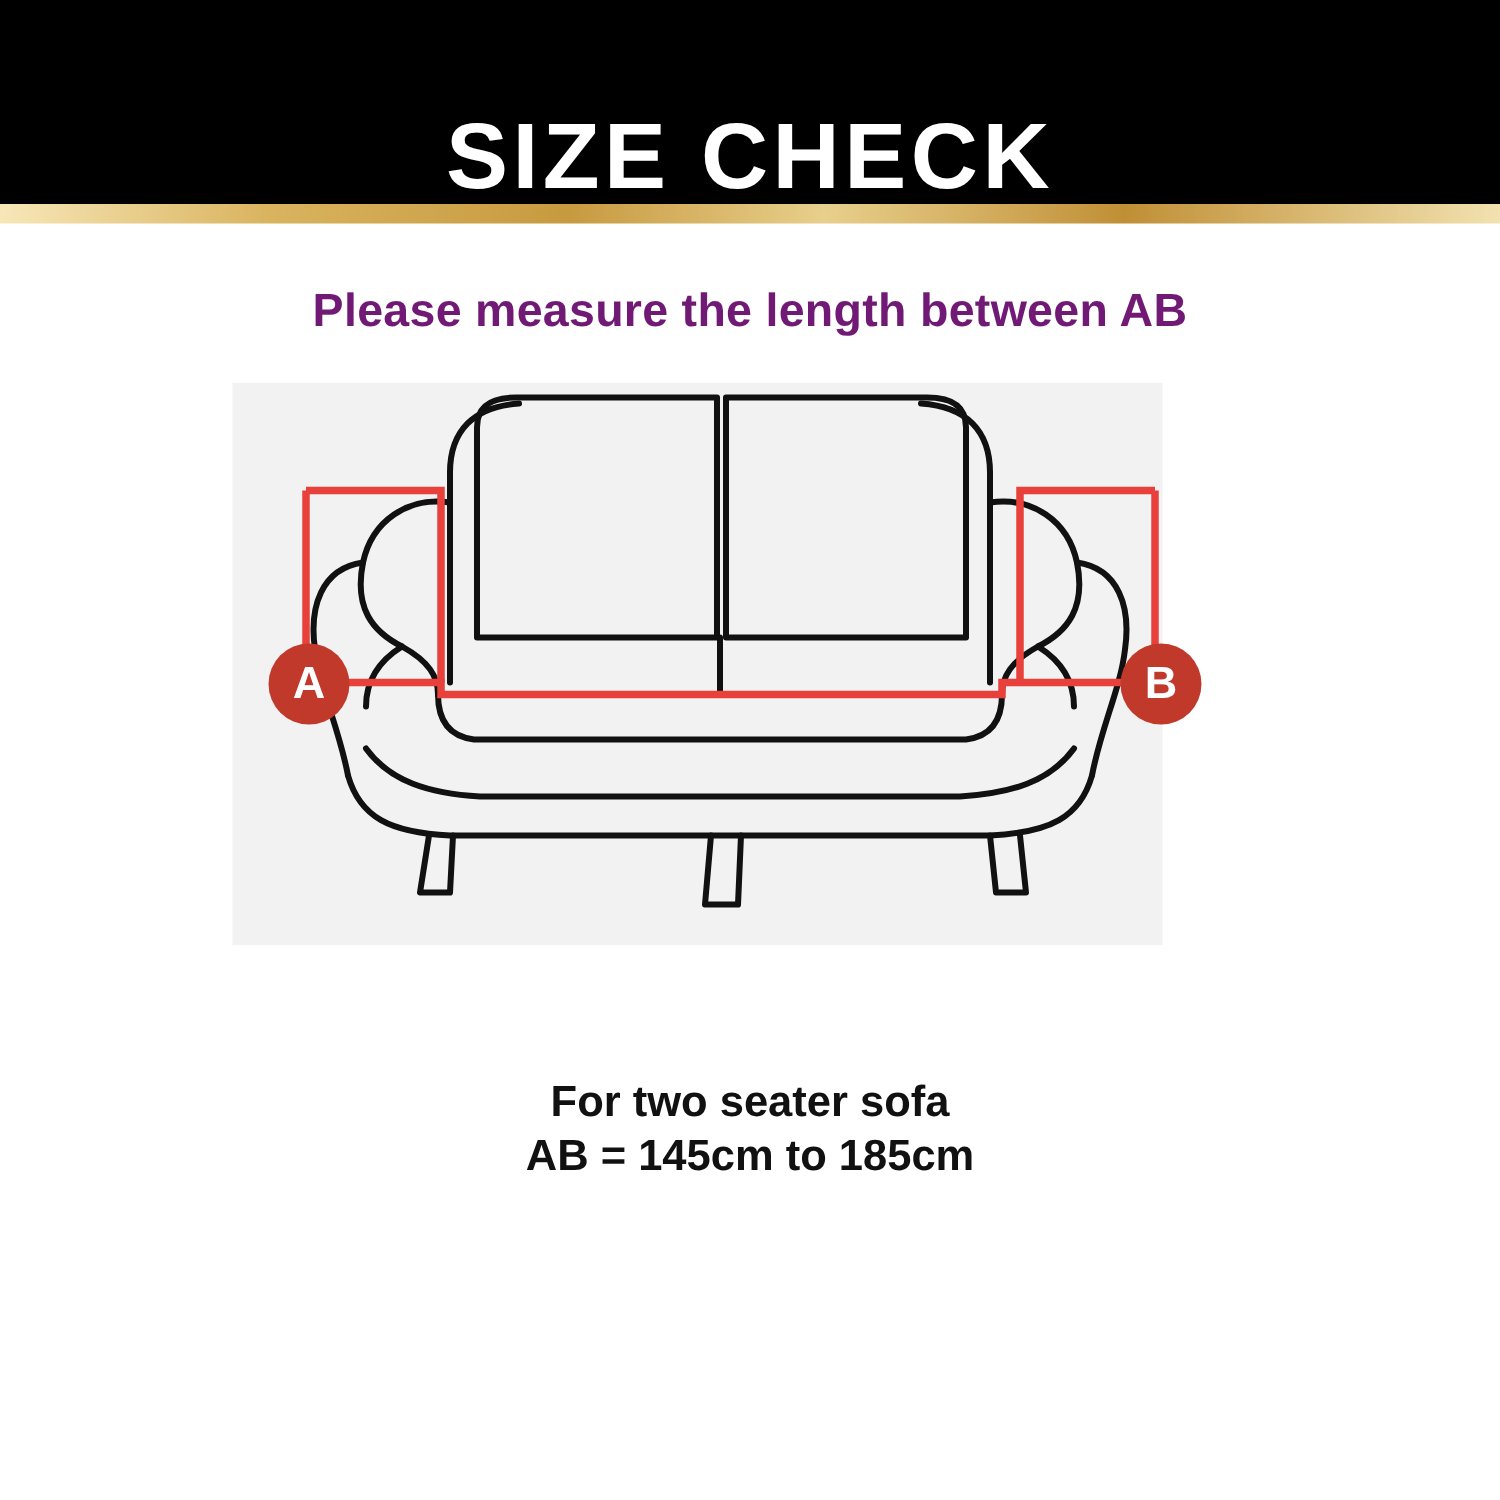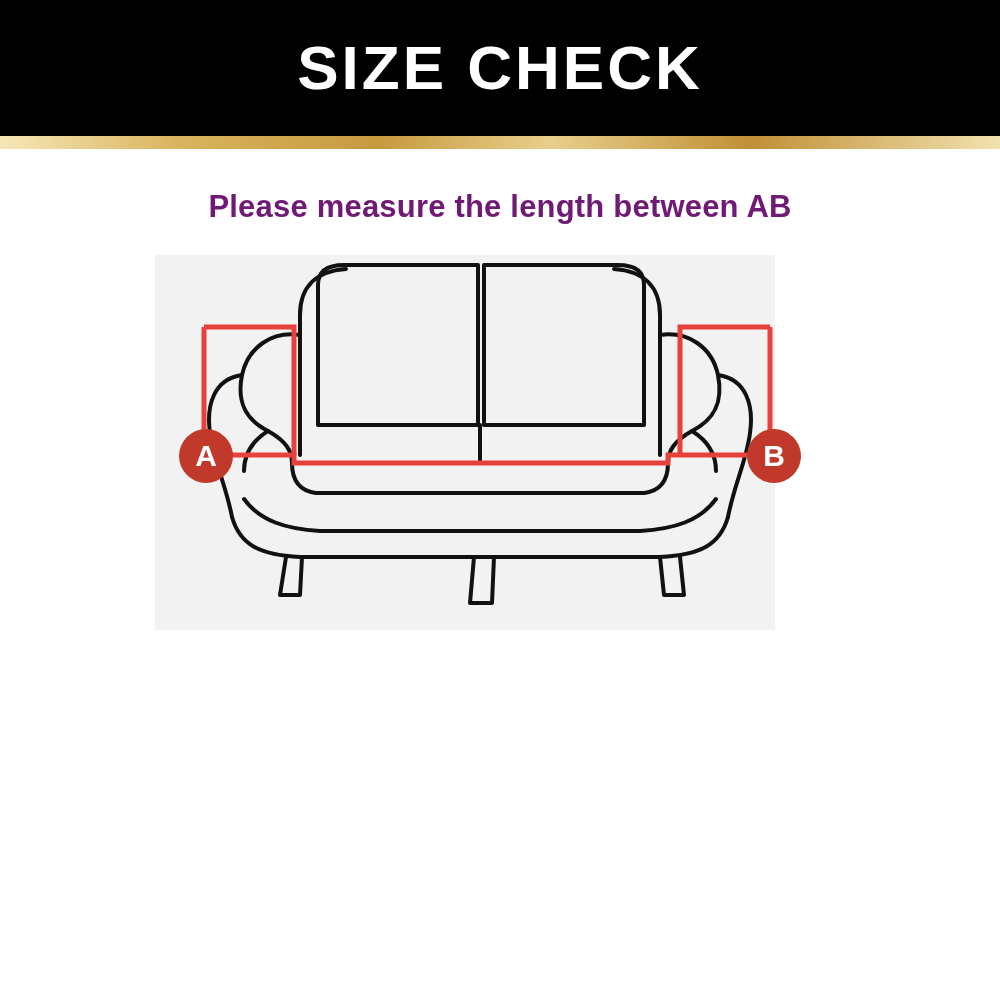--- a/index.html
+++ b/index.html
@@ -24,21 +24,21 @@
     display: flex;
     flex-direction: column;
   }
 
   
   .header-banner {
     width: 100%;
     height: 136px;
     background: #000000;
     display: flex;
-    align-items: center;
+    align-items: flex-end;
     justify-content: center;
     box-sizing: border-box;
   }
   .header-title {
     color: #ffffff;
     font-size: 62px;
     font-weight: bold;
     letter-spacing: 3px;
     line-height: 1;
     font-family: "Liberation Sans", sans-serif;
@@ -179,15 +179,19 @@
 
         <path d="M204 200 L294 200 L294 208 L668 208 L668 200 L770 200"></path>
       </g>
 
     </svg>
 
     <div class="badge badge-a">A</div>
     <div class="badge badge-b">B</div>
   </div>
 
+  <div class="footer">
+    <div class="footer-line">For two seater sofa</div>
+    <div class="footer-line">AB = 145cm to 185cm</div>
+  </div>
 
 
 </div>
 
 </body></html>

